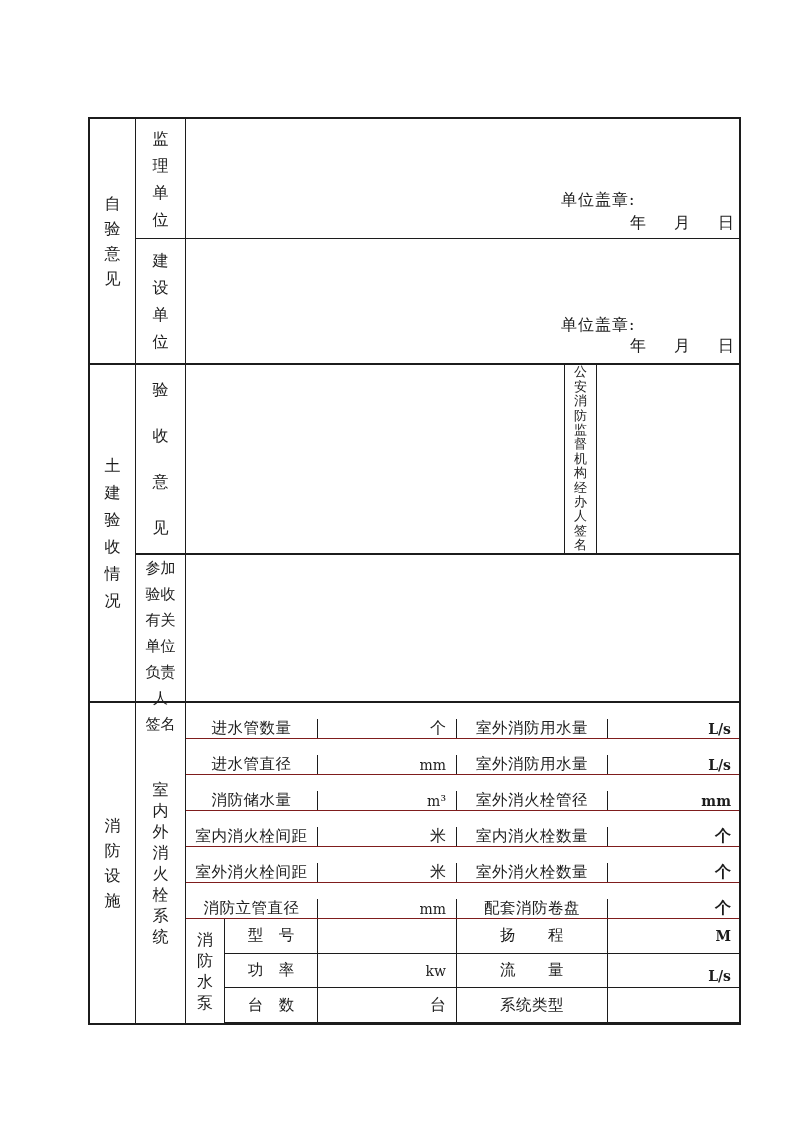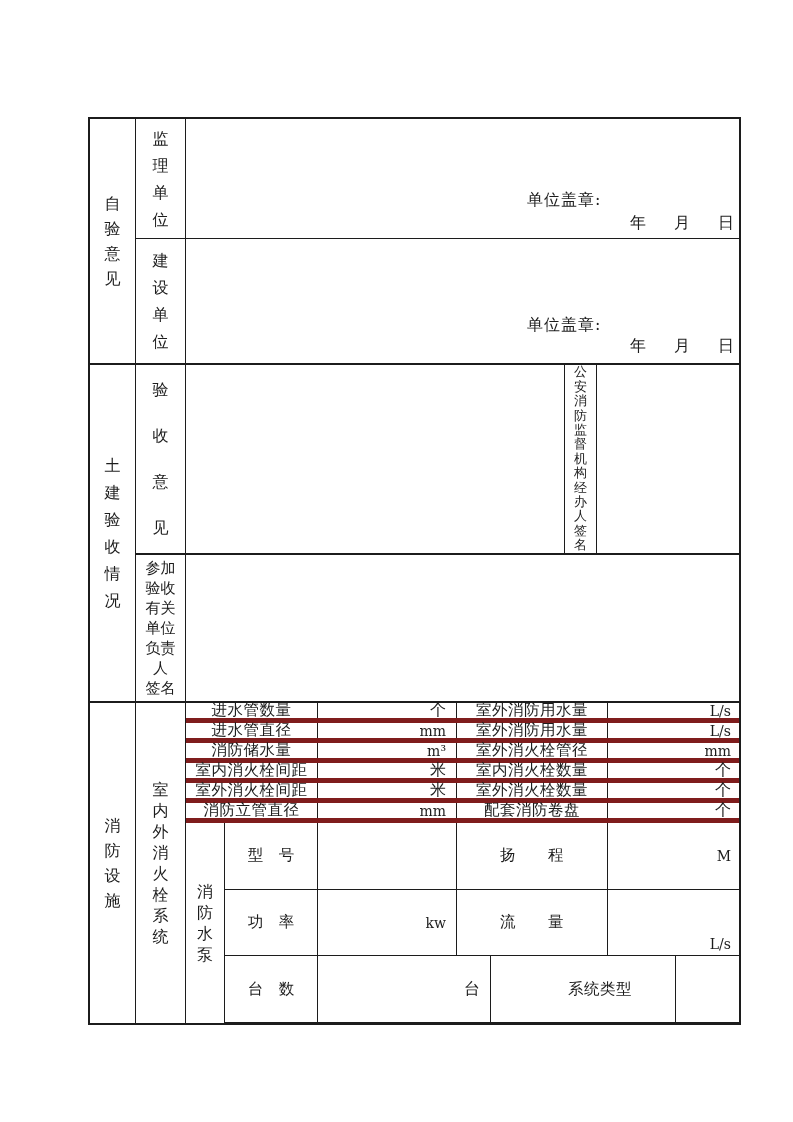--- a/index.html
+++ b/index.html
@@ -20,48 +20,48 @@
   .colB{width:50px;border-right:1px solid #1c1c1c;display:flex;align-items:center;justify-content:center;}
   .vlabel{white-space:pre-line;text-align:center;font-size:16px;line-height:25px;}
   .lh27{line-height:27px;}
   .lh21{line-height:21px;}
   .lh46{line-height:46px;}
   .rows{flex:1;display:flex;flex-direction:column;}
   
   .s1row{display:flex;position:relative;flex:1;}
   .s1row.first{flex:none;height:120px;border-bottom:1px solid #1c1c1c;}
   .s1cell{flex:1;position:relative;}
-  .seal{position:absolute;left:341px;top:71px;font-size:16px;letter-spacing:1px;}
+  .seal{position:absolute;left:375px;top:71px;font-size:16px;letter-spacing:1px;}
   .s1row.first .seal{top:71px;}
   .s1row.second .seal{top:76px;}
   .dateline{position:absolute;right:5px;top:94px;display:flex;gap:28px;font-size:16px;}
   .s1row.second .dateline{top:97px;}
   
   .row2a{flex:none;height:190px;border-bottom:2px solid #1c1c1c;display:flex;}
   .row2b{flex:1;display:flex;}
   .blank379{width:379px;border-right:1px solid #1c1c1c;}
   .side32{width:32px;border-right:1px solid #1c1c1c;display:flex;align-items:center;justify-content:center;}
   .sidetext{white-space:pre-line;text-align:center;font-size:13px;line-height:14.4px;}
   .blankend{flex:1;}
-  .smalllabel{white-space:pre-line;text-align:center;font-size:15px;line-height:20px;}
+  .smalllabel{white-space:pre-line;text-align:center;font-size:15px;line-height:26px;}
   
   .s3body{flex:1;display:flex;flex-direction:column;}
   .s3top{flex:1;display:flex;}
   .s3rows{flex:1;display:flex;flex-direction:column;}
-  .urow{height:20px;border-bottom:5px solid #7f1d1d;display:flex;align-items:stretch;}
+  .urow{height:20px;border-bottom:1px solid #7f1d1d;display:flex;align-items:stretch;margin-top:16px;}
   .l1{width:132px;border-right:1px solid #1c1c1c;display:flex;align-items:center;justify-content:center;font-size:15.5px;letter-spacing:0.5px;}
   .u1{width:139px;border-right:1px solid #1c1c1c;display:flex;align-items:center;justify-content:flex-end;padding-right:10px;font-size:14px;}
   .l2{width:151px;border-right:1px solid #1c1c1c;display:flex;align-items:center;justify-content:center;font-size:15.5px;letter-spacing:0.5px;}
-  .u2{flex:1;display:flex;align-items:center;justify-content:flex-end;padding-right:8px;font-size:14px;}
+  .u2{flex:1;display:flex;align-items:center;justify-content:flex-end;padding-right:8px;font-size:14px;font-weight:bold;}
   .cjku{font-size:16px;}
   .pumpblock{flex:1;display:flex;}
   .pumpcol{width:39px;border-right:1px solid #1c1c1c;display:flex;align-items:center;justify-content:center;}
   .pumprows{flex:1;display:flex;flex-direction:column;}
   .prow{flex:1;border-bottom:1px solid #1c1c1c;display:flex;}
-  .prow:last-child{border-bottom:1px solid #1c1c1c;gap:34px;}
+  .prow:last-child{border-bottom:1px solid #1c1c1c;}
   .pl{width:93px;border-right:1px solid #1c1c1c;display:flex;align-items:center;justify-content:center;font-size:15.5px;}
   .prow.flow .u2{align-items:flex-end;padding-bottom:3px;}
   .sysrow{height:31px;display:flex;}
   .syslabel{width:89px;border-right:1px solid #1c1c1c;display:flex;align-items:center;justify-content:center;font-size:15.5px;}
   .sysvalue{width:383px;border-right:1px solid #1c1c1c;display:flex;align-items:center;justify-content:center;font-size:15.5px;letter-spacing:0.5px;}
   .sysempty{flex:1;}
 </style>
 </head>
 <body>
 

